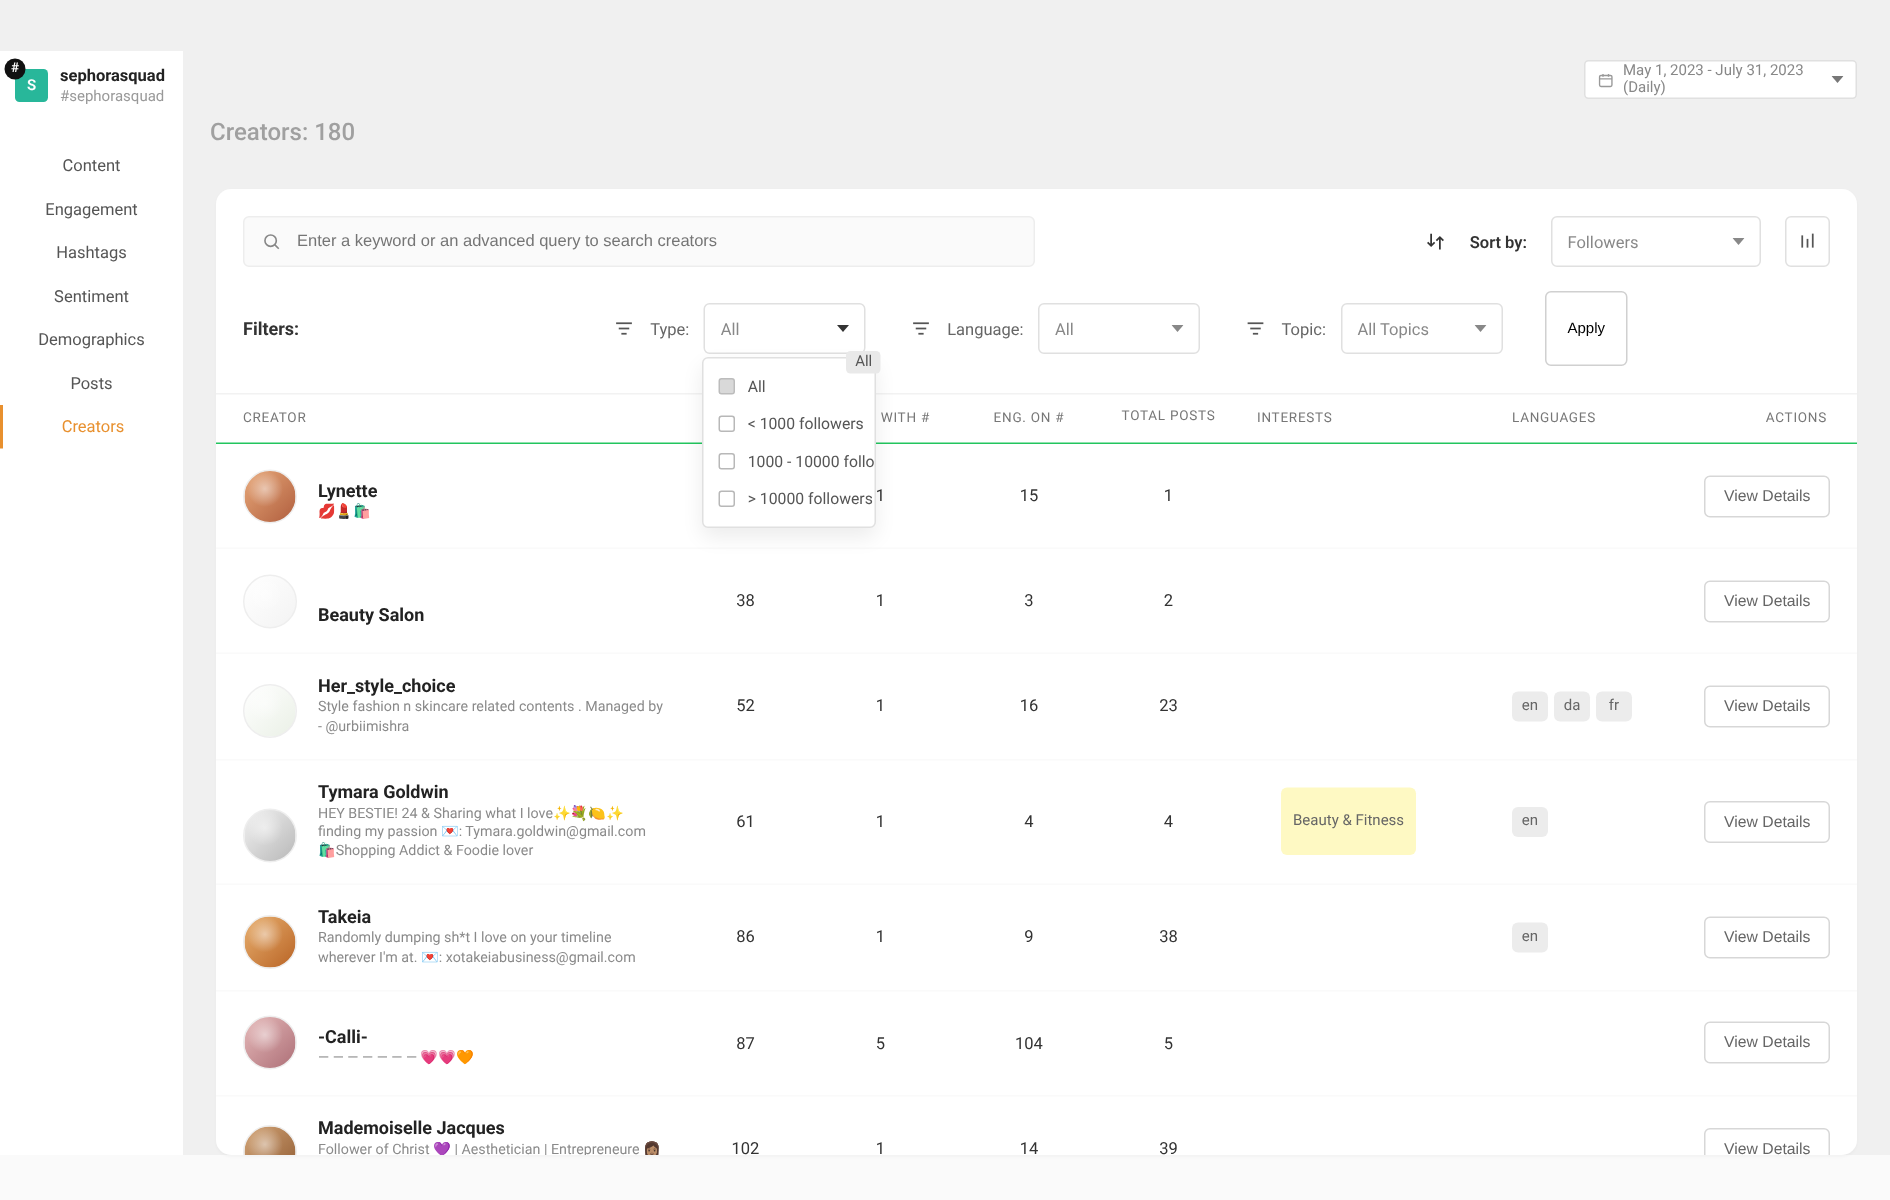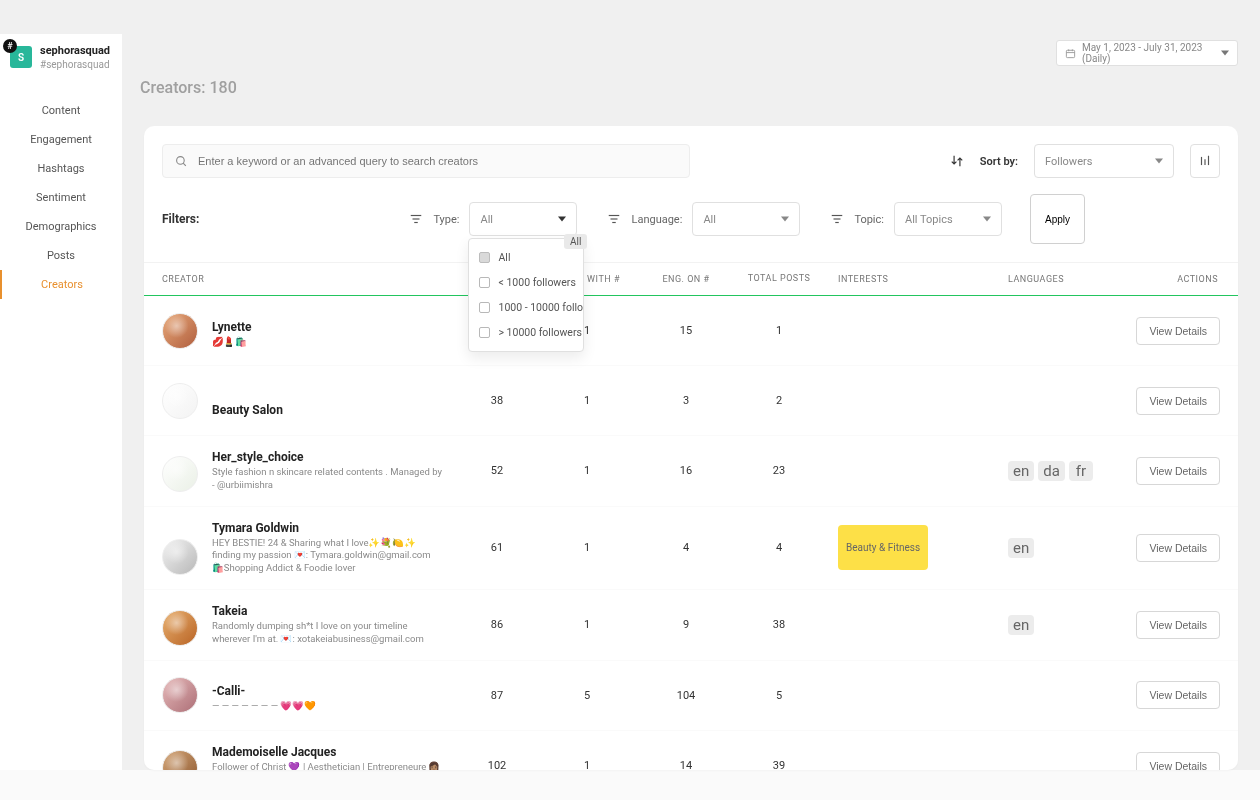--- a/index.html
+++ b/index.html
@@ -287,31 +287,32 @@
 
   .cell-num { width: 90px; text-align:center; font-size: 11px; color:#333; flex:0 0 auto;}
   .cell-eng { width: 108px; text-align:center; font-size: 11px; color:#333; flex:0 0 auto;}
   .cell-total { width: 78px; text-align:center; font-size: 11px; color:#333; flex:0 0 auto;}
   .cell-interests { width: 190px; flex:0 0 auto; padding-left: 20px;}
   .cell-langs { width: 90px; flex:0 0 auto; display:flex; gap:4px; }
   .cell-actions { flex:1; display:flex; justify-content:flex-end; }
 
   .pill {
     display:inline-flex; align-items:center;
-    background:#fde047;
+    background:#fef9c3;
     color:#666;
     border-radius:4px;
     padding: 17px 8px;
     font-size: 10px;
+    margin-left: 16px;
   }
   .lang-pill {
     display:inline-flex; align-items:center; justify-content:center;
     min-width: 24px; height: 20px;
     background:#ececec; color:#666;
-    border-radius:4px; font-size:15px;
+    border-radius:4px; font-size:10px;
     padding: 0 5px;
   }
   .view-btn {
     height: 28px;
     padding: 0 12px;
     border: 1px solid #d7d7d7;
     background: #fff;
     border-radius: 4px;
     font-size: 10.5px;
     color: #666;

